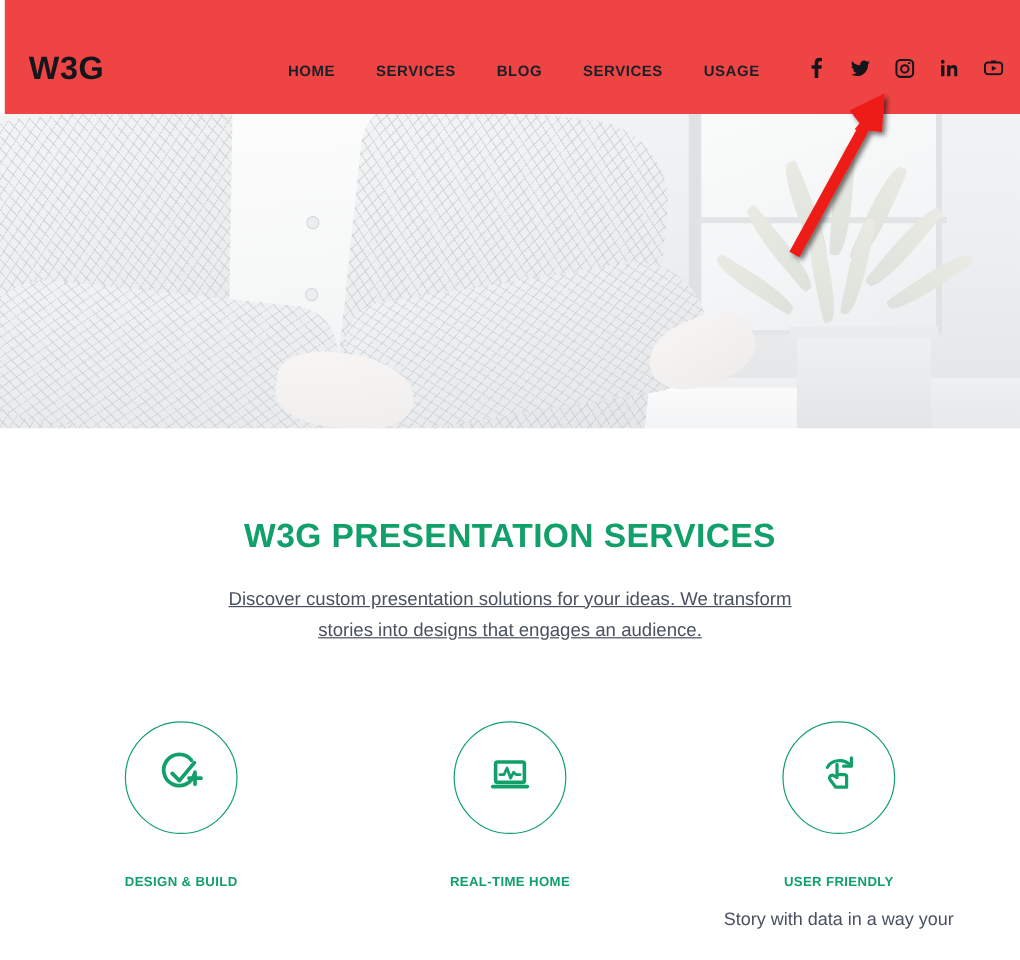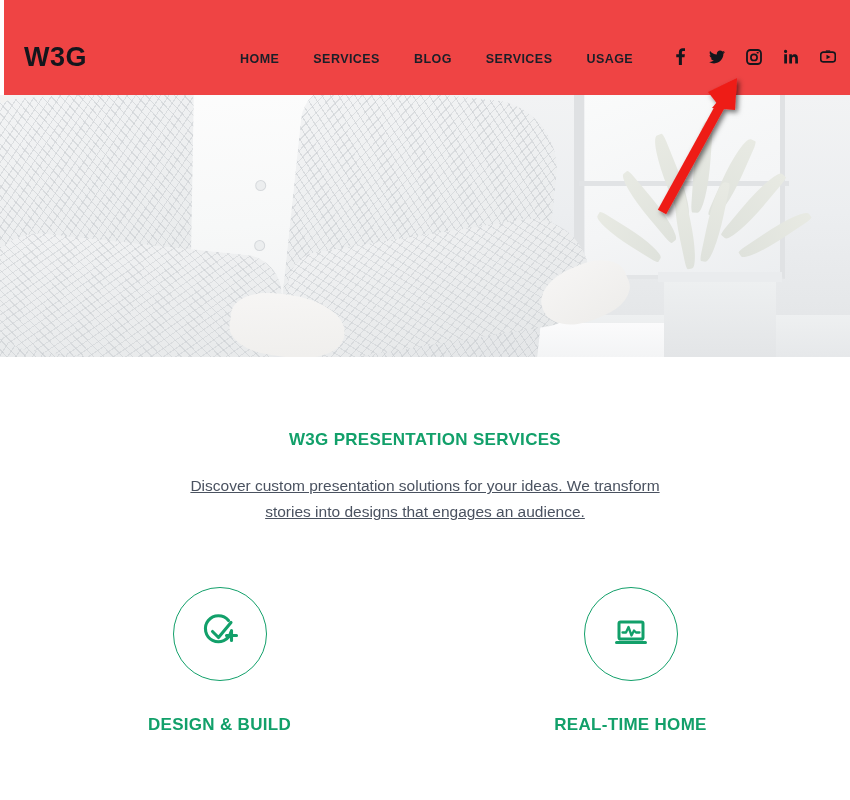--- a/index.html
+++ b/index.html
@@ -163,39 +163,39 @@
   
   .annot-arrow {
     position:absolute; left:640px; top:60px; width:130px; height:175px;
     z-index:20; pointer-events:none;
   }
 
   
   .services { position:absolute; left:0; top:357px; width:850px; background:#fff; }
   .section-title {
     margin-top:73px; text-align:center;
-    font-size:17px; font-weight:bold; letter-spacing:0.3px;
+    font-size:28px; font-weight:bold; letter-spacing:0.3px;
     color:#12a06a; line-height:1.2;
   }
   .section-sub {
     margin:23px auto 0; width:480px; text-align:center;
     font-size:15.5px; line-height:1.68; color:#4a5260; font-weight:400;text-decoration:underline;
   }
 
   .features {
     display:flex; margin-top:62px; padding:0 14px;
   }
   .feature { flex:1; display:flex; flex-direction:column; align-items:center; }
   .f-circle {
     width:94px; height:94px; border-radius:50%;
     border:1.6px solid #12a06a;
     display:flex; align-items:center; justify-content:center;
   }
   .f-title {
-    margin-top:34px; font-size:17px; font-weight:bold;
+    margin-top:34px; font-size:11px; font-weight:bold;
     letter-spacing:0.3px; color:#12a06a; text-align:center;
   }
   .f-desc {
     margin-top:14px; width:240px; text-align:center;
     font-size:15px; line-height:1.55; color:#4a5260;
   }
 </style>
 </head>
 <body>
 
@@ -329,17 +329,30 @@
             <svg width="44" height="44" viewBox="0 0 44 44">
               <rect x="10" y="12" width="24" height="17" rx="1.6" fill="none" stroke="#12a06a" stroke-width="3"></rect>
               <path d="M13.5 22.5 H17 L19.5 17 L22.5 25.5 L25 20.5 L27 22.5 H30.5" fill="none" stroke="#12a06a" stroke-width="2.3" stroke-linecap="round" stroke-linejoin="round"></path>
               <path d="M7.5 32.5 H36.5" stroke="#12a06a" stroke-width="3" stroke-linecap="round"></path>
             </svg>
           </span>
         </div>
         <div class="f-title">REAL-TIME HOME</div>
       </div>
 
+      <div class="feature">
+        <div class="f-circle">
+          <span>
+            <svg width="44" height="44" viewBox="0 0 44 44">
+              <path d="M12.5 16.5 A11 9 0 0 1 31.5 14.5" fill="none" stroke="#12a06a" stroke-width="2.7" stroke-linecap="round"></path>
+              <path d="M32.5 8.5 L32.5 15.5 L26 15.5" fill="none" stroke="#12a06a" stroke-width="2.7" stroke-linecap="round" stroke-linejoin="round"></path>
+              <path d="M20.5 14 V25 L17 23 A2.4 2.4 0 0 0 14.6 26.6 L19.5 33 H28.5 V24.5 A2 2 0 0 0 26.5 22.5 H20.5" fill="none" stroke="#12a06a" stroke-width="2.7" stroke-linecap="round" stroke-linejoin="round"></path>
+            </svg>
+          </span>
+        </div>
+        <div class="f-title">USER FRIENDLY</div>
+        <div class="f-desc">Story with data in a way your</div>
+      </div>
 
     </div>
   </div>
 
 </div>
 
 </body></html>

